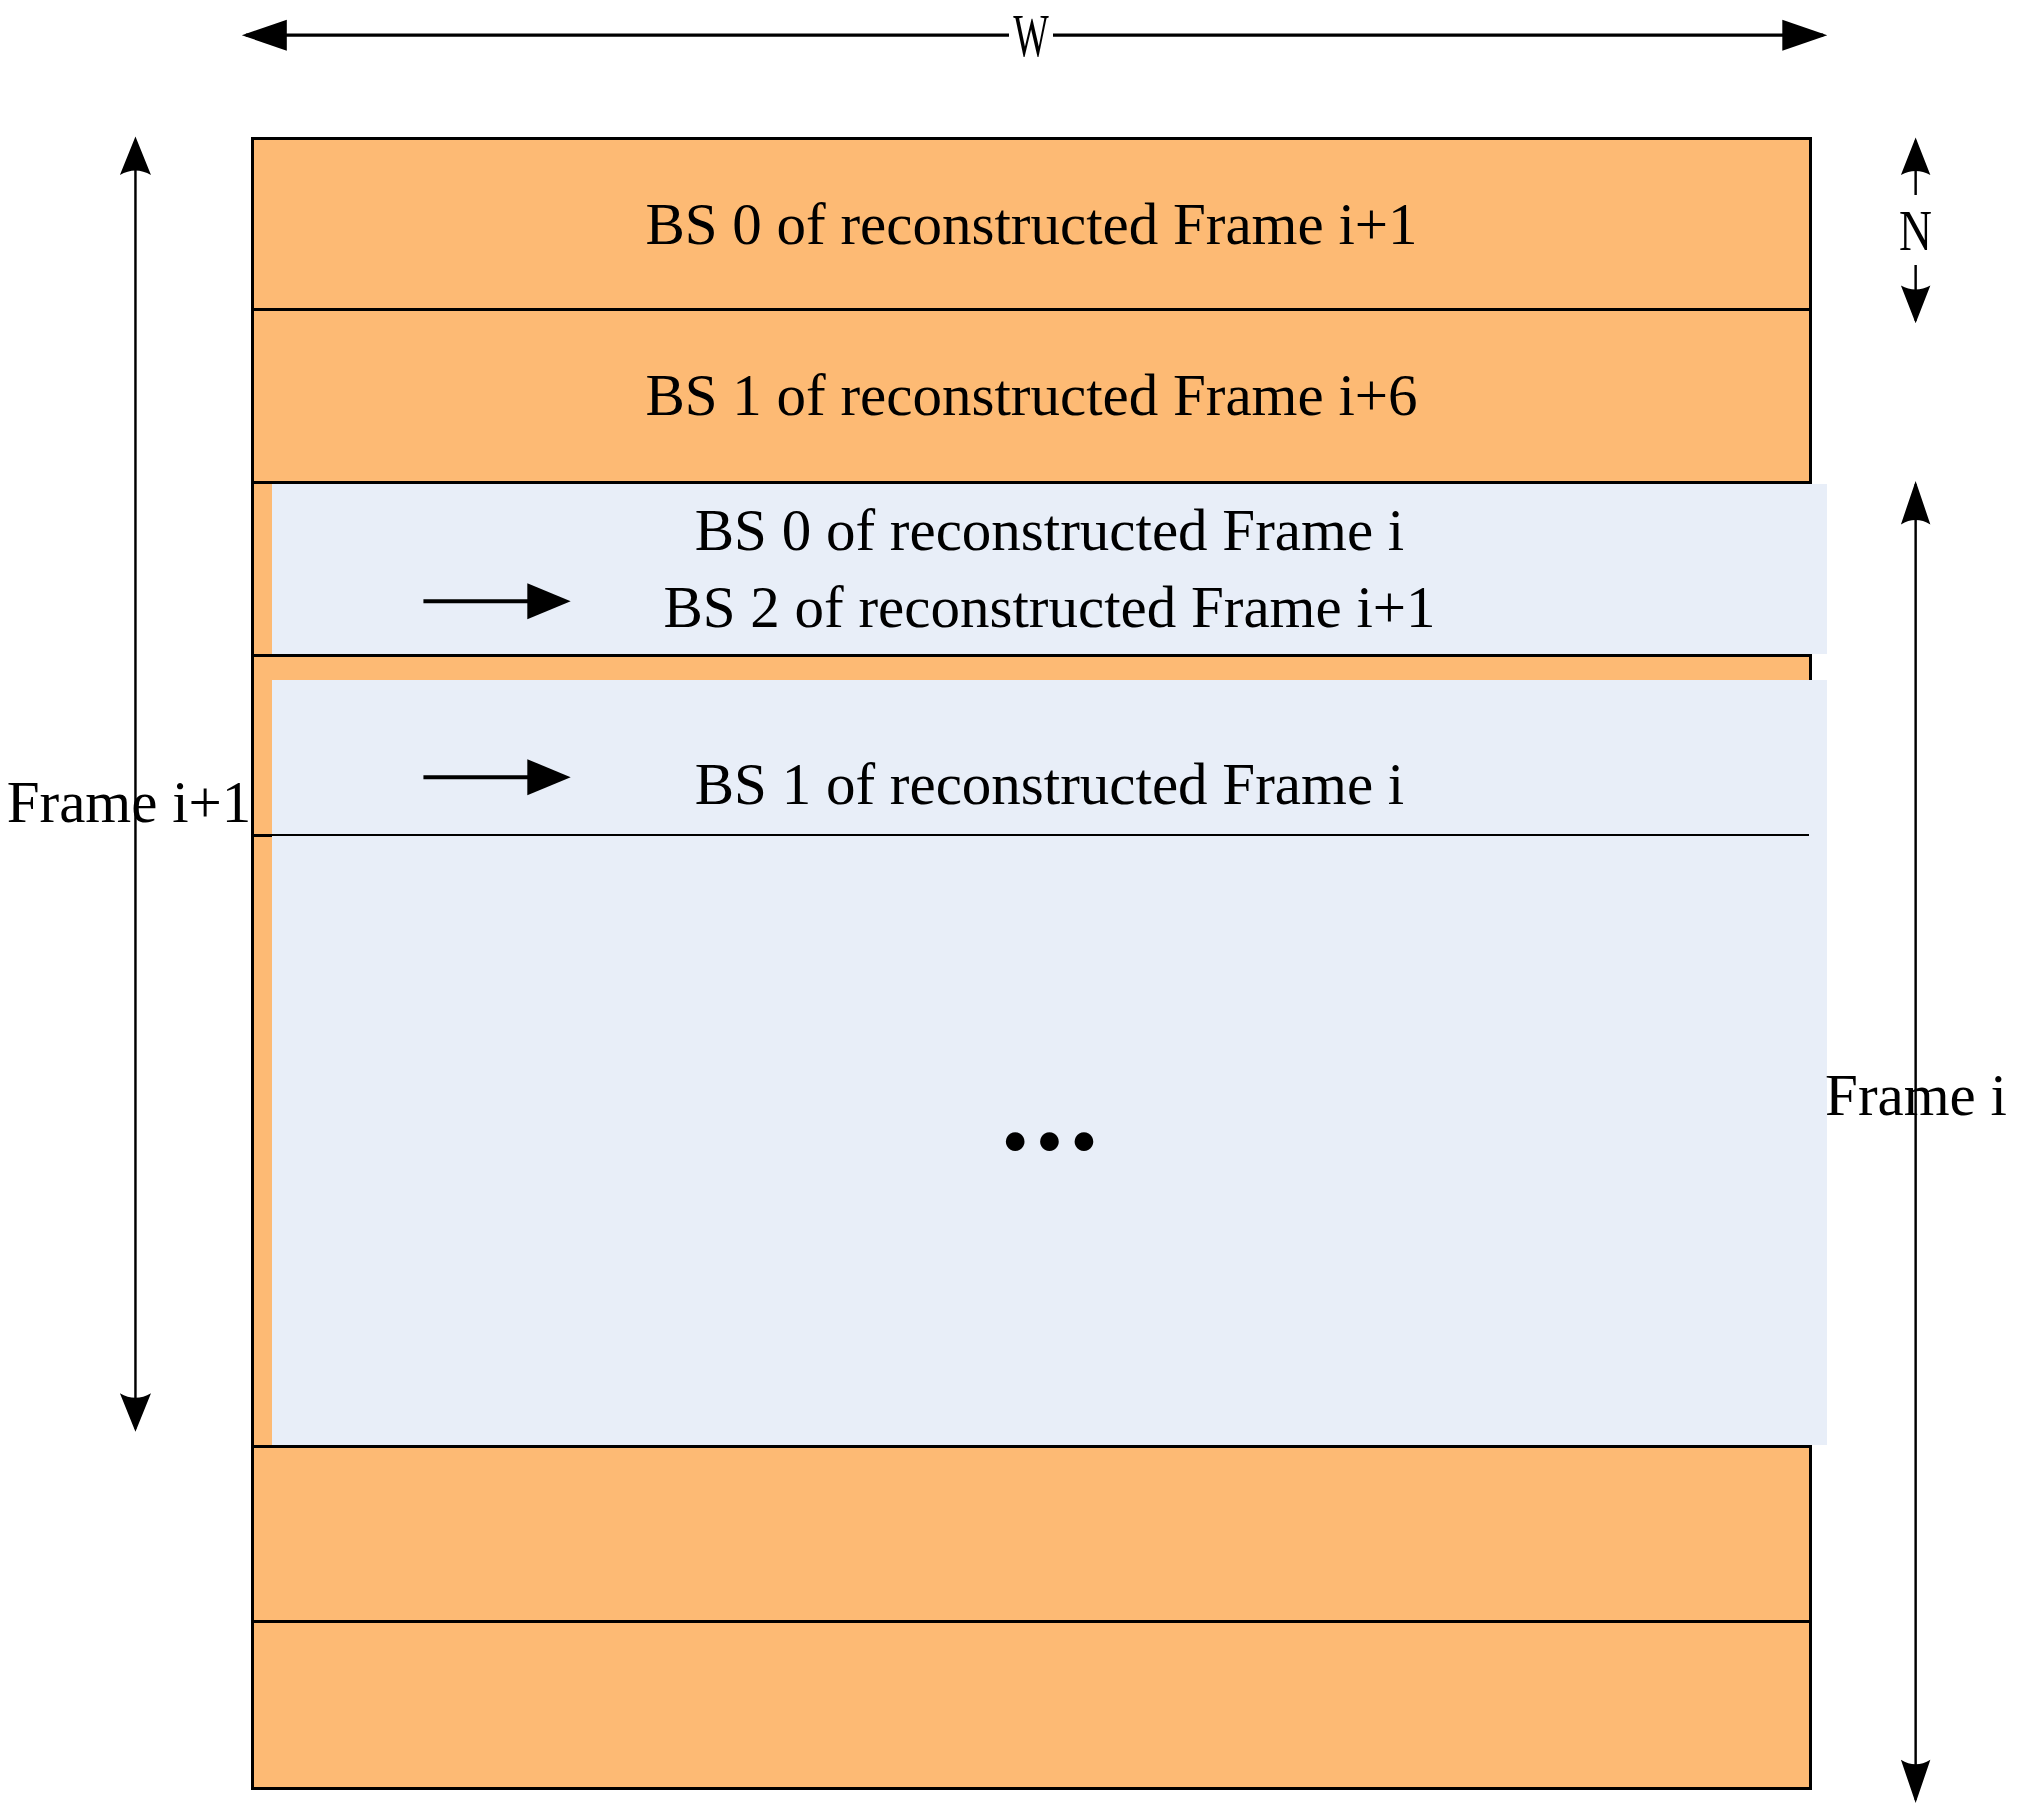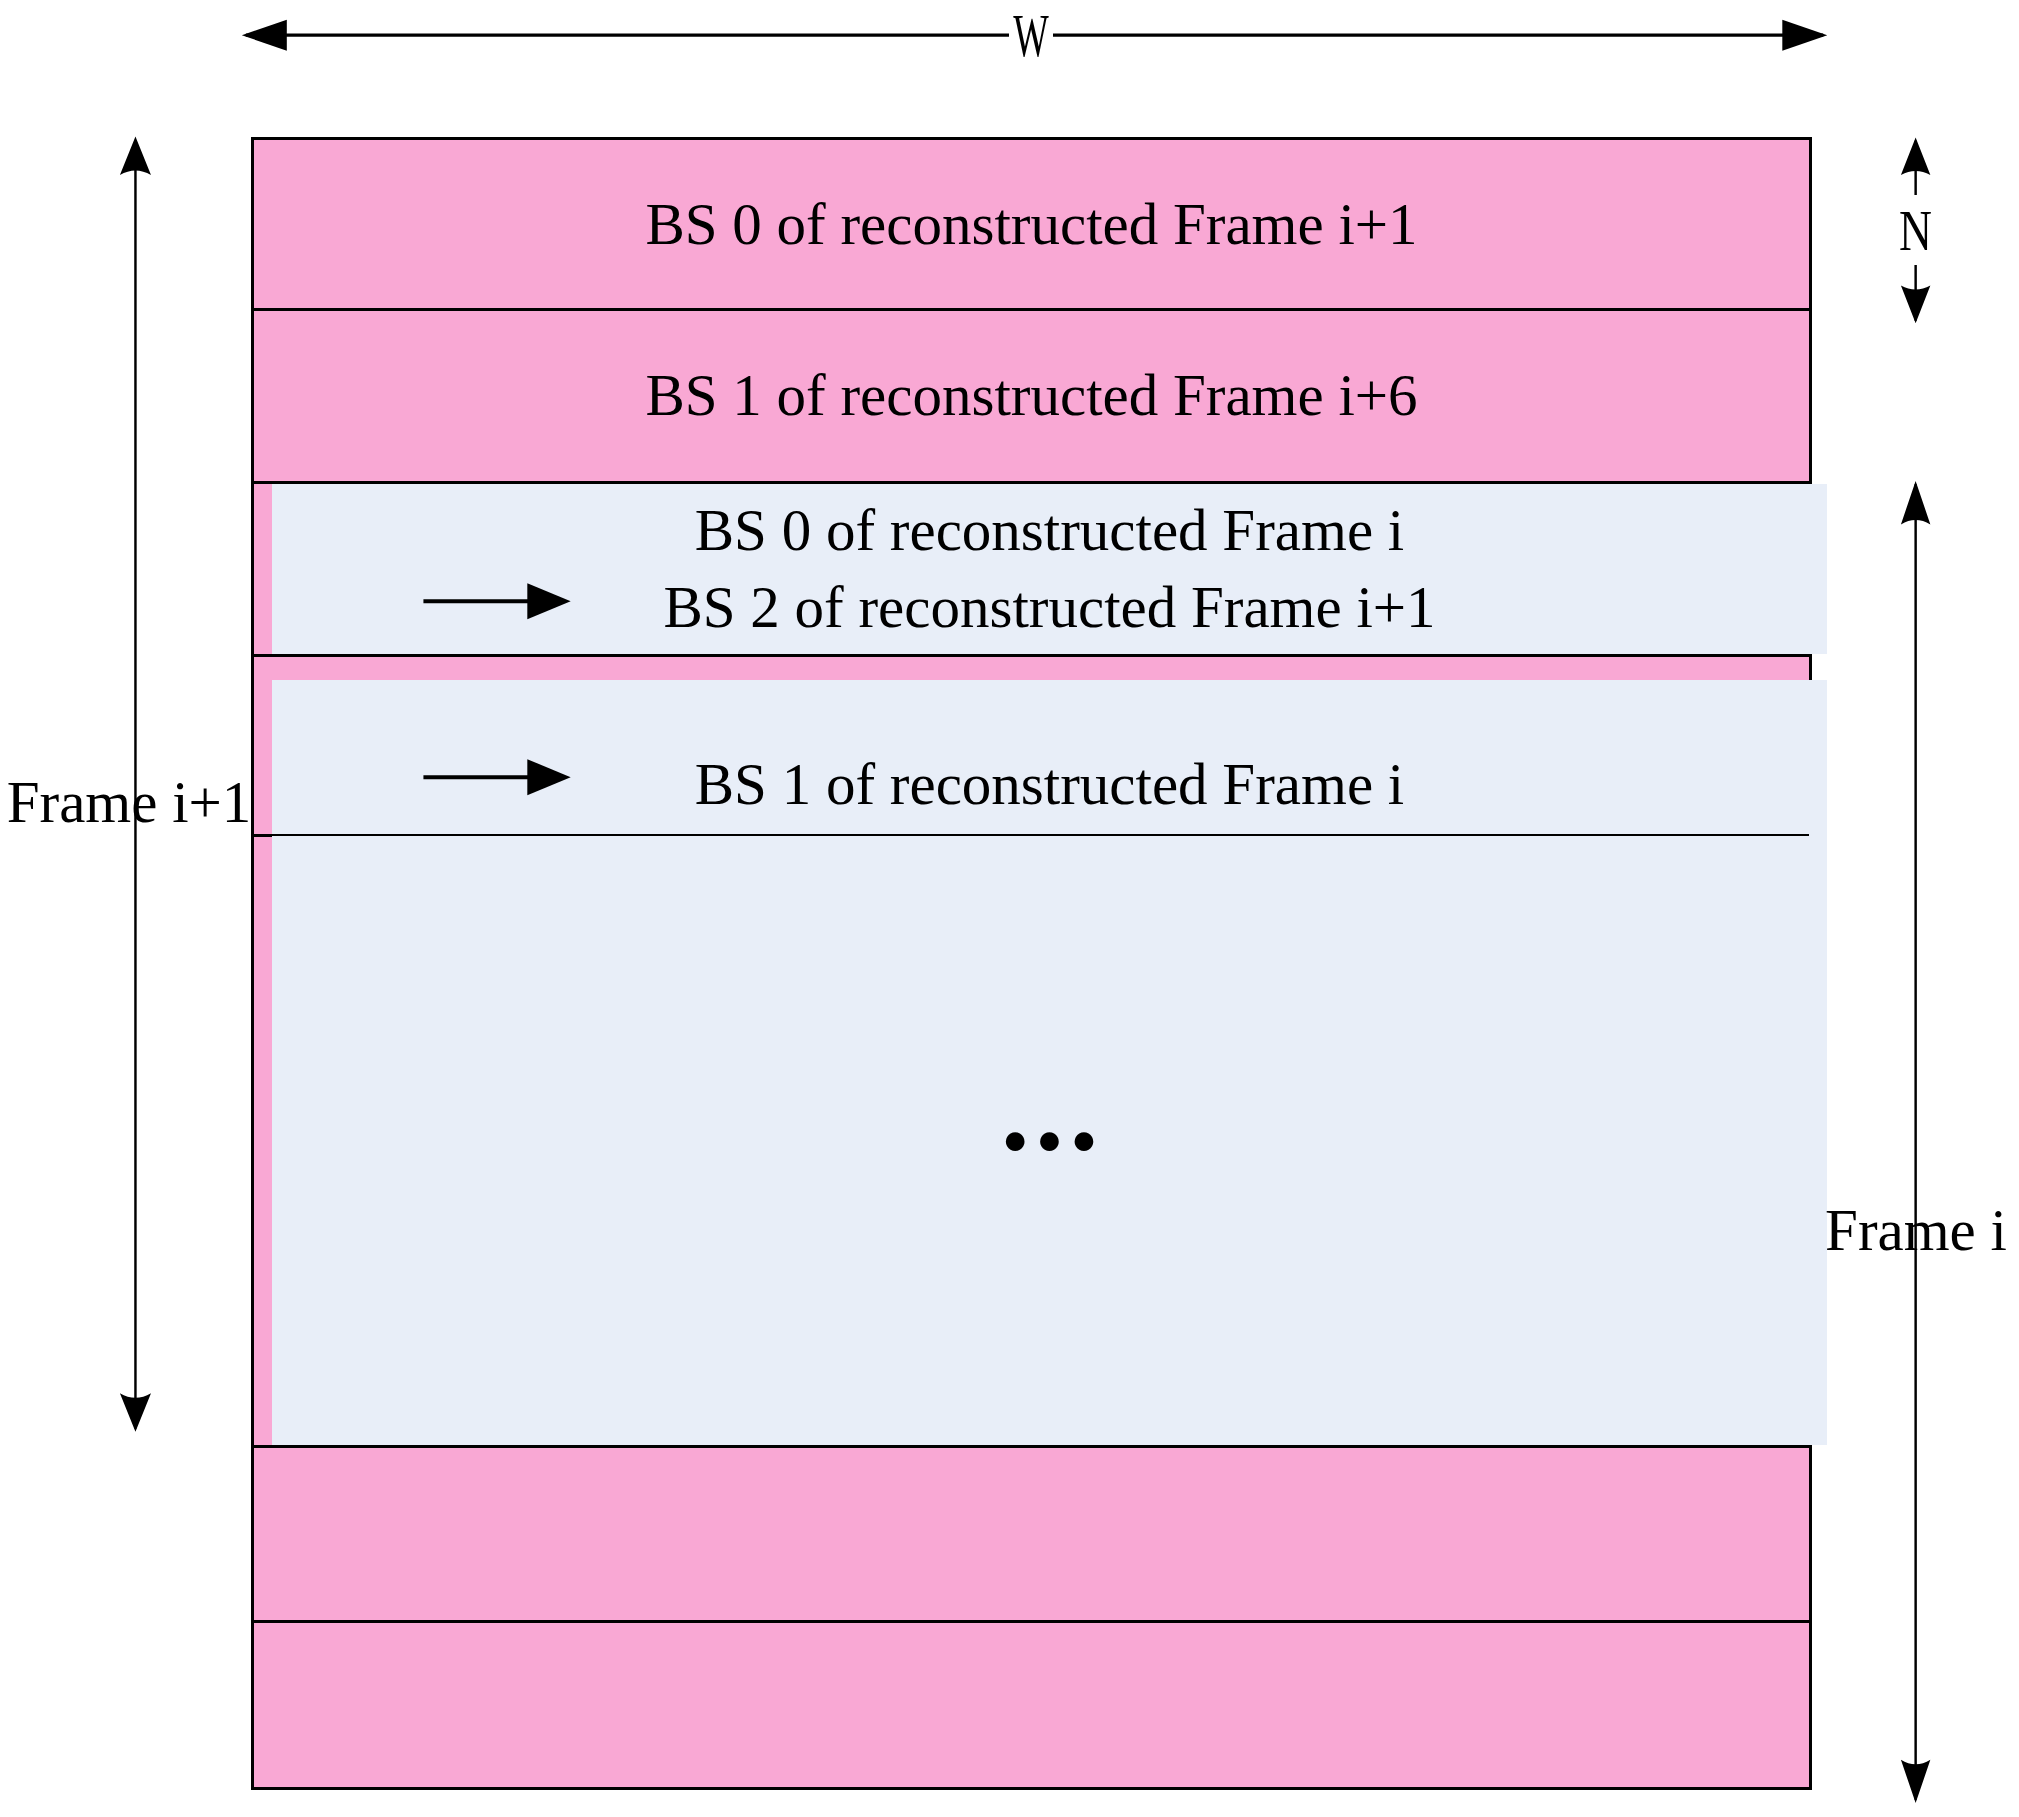--- a/index.html
+++ b/index.html
@@ -5,21 +5,21 @@
   html,body{margin:0;padding:0;background:#fff;}
   body{width:2020px;height:1817px;}
   .stage{
     position:relative;width:2020px;height:1817px;overflow:hidden;
     font-family:"Liberation Serif","DejaVu Serif",serif;color:#000;
     --highlight:#E8EEF8;--line:#000000;
   }
   
   .box{
     position:absolute;left:251px;top:137px;width:1561px;height:1653px;
-    border:3.3px solid var(--line);box-sizing:border-box;background:#f9a8d4;
+    border:3.3px solid var(--line);box-sizing:border-box;background:#fdba74;
   }
   .band{
     position:absolute;left:0;width:100%;
     display:flex;flex-direction:column;align-items:center;justify-content:center;
     font-size:59px;line-height:77px;white-space:nowrap;
   }
   .band.hl{background:var(--highlight);margin-left:18px;}
   .divider{position:absolute;left:0;width:100%;height:2.5px;background:var(--line);}
   .dots{
     font-family:"DejaVu Sans",sans-serif;font-size:24.5px;
@@ -118,16 +118,16 @@
   </svg>
 
   <div class="gaplabel wlab" style="left:1031px;top:35px">
     <span>W</span>
   </div>
   <div class="gaplabel nlab" style="left:1916px;top:230px">
     <span>N</span>
   </div>
 
   <div class="label" style="left:129px;top:782px">Frame i+1</div>
-  <div class="label" style="left:1916px;top:1210px">Frame i</div>
+  <div class="label" style="left:1916px;top:1075px">Frame i</div>
 
 </div>
 
 
 </body></html>

